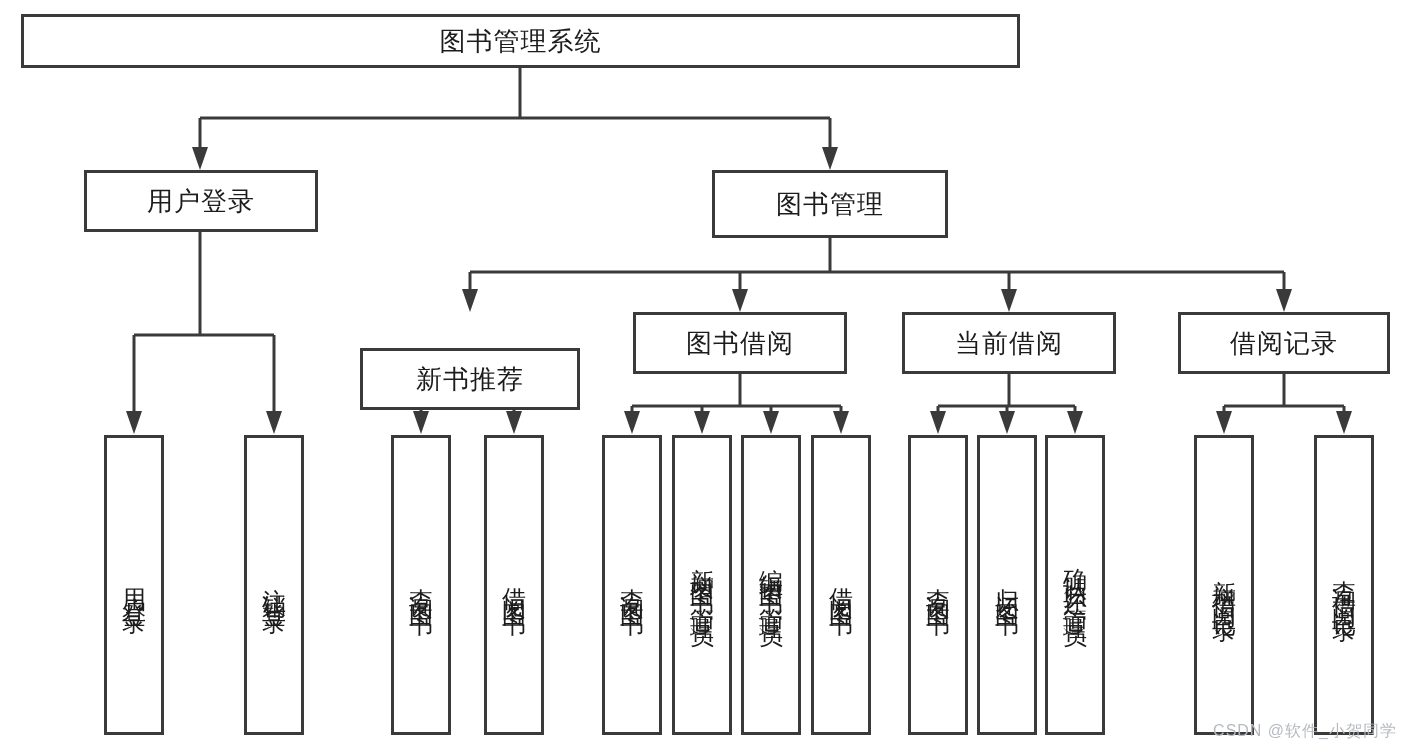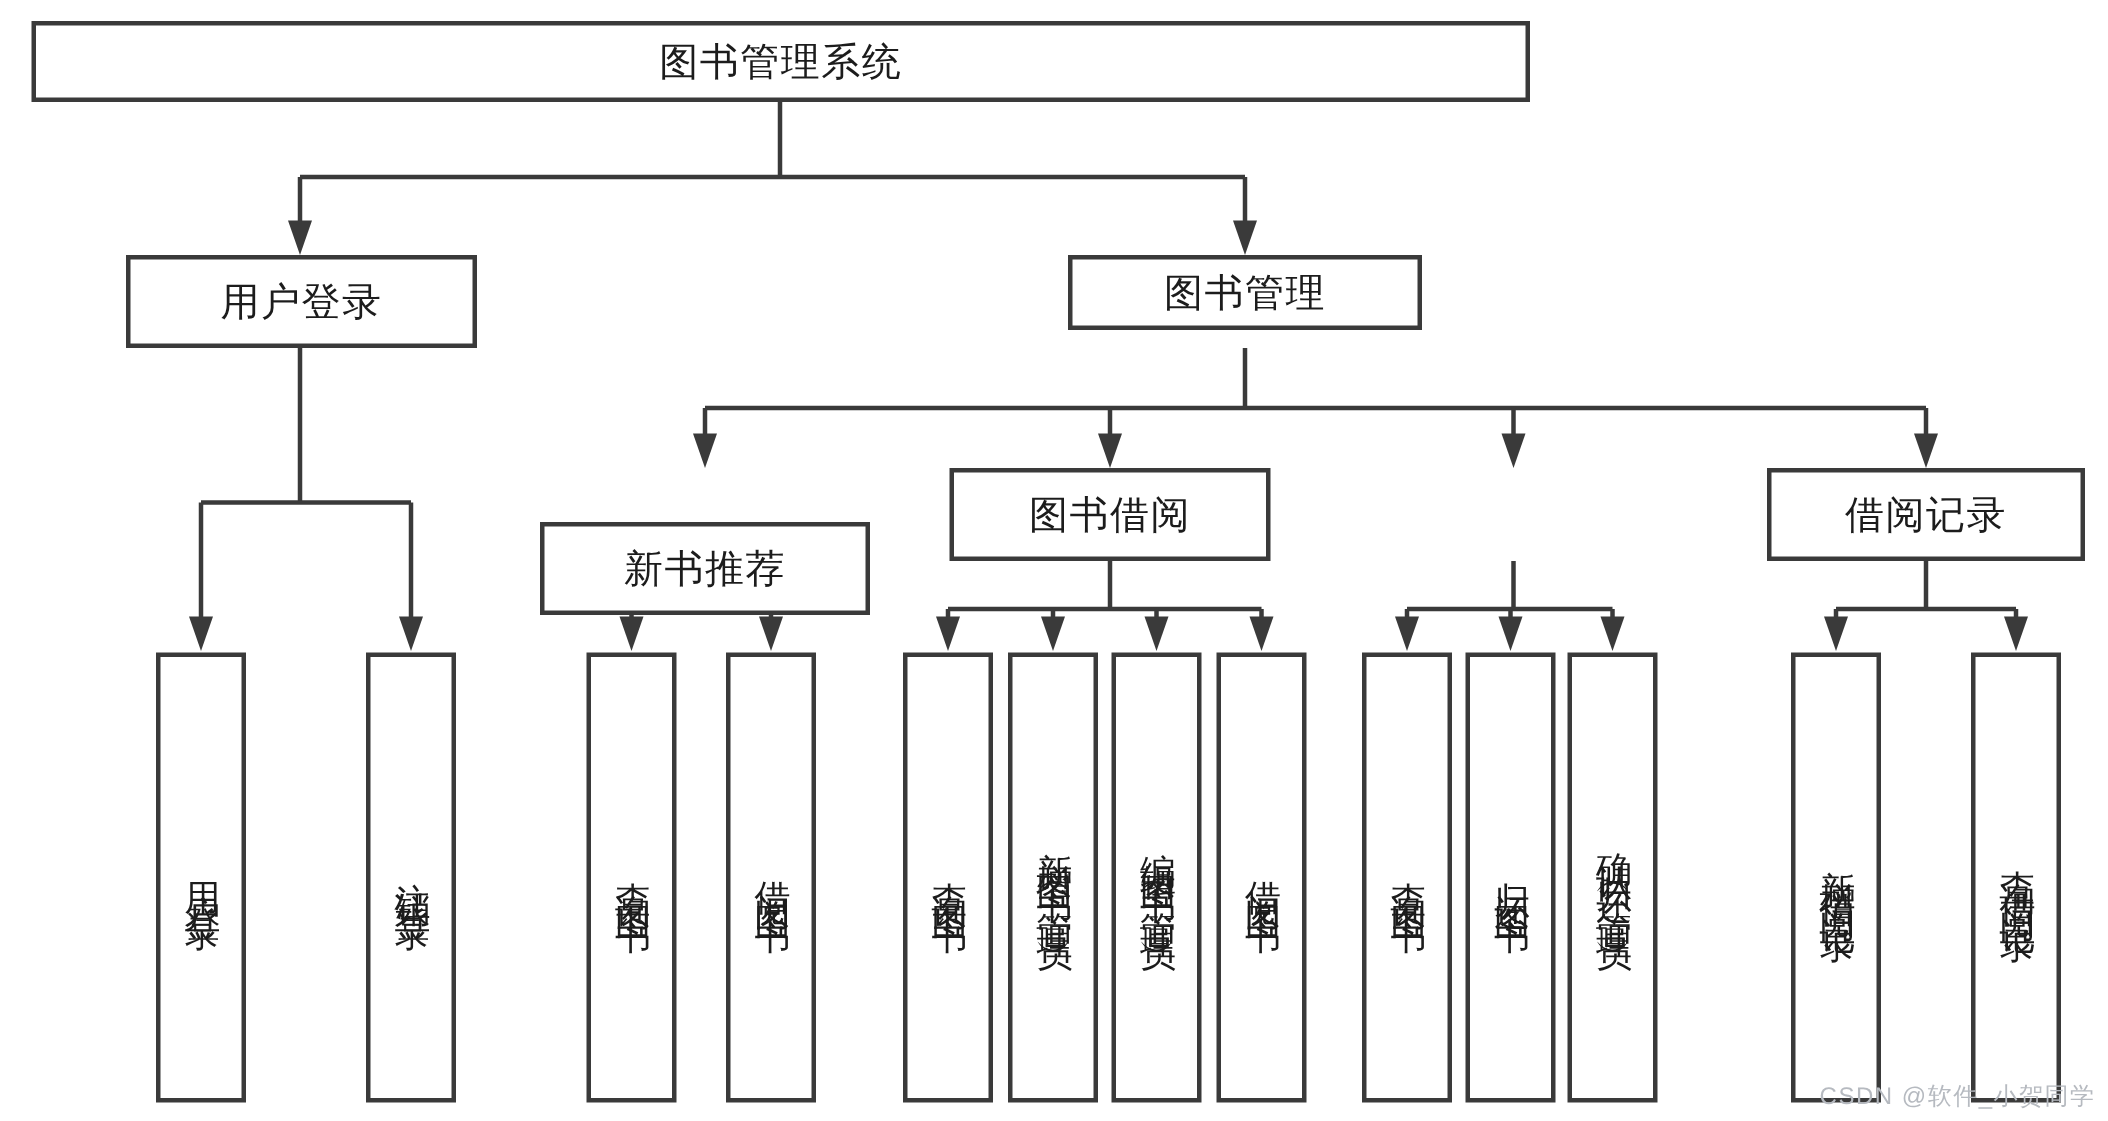--- a/index.html
+++ b/index.html
@@ -25,21 +25,21 @@
     display: flex;
     align-items: center;
     justify-content: center;
     font-size: 26px;
     letter-spacing: 1px;
     color: #1c1c1c;
     white-space: nowrap;
   }
   .root  { left: 21px;  top: 14px;  width: 999px; height: 54px; }
   .l2-a  { left: 84px;  top: 170px; width: 234px; height: 62px; }
-  .l2-b  { left: 712px; top: 170px; width: 236px; height: 50px; }
+  .l2-b  { left: 712px; top: 170px; width: 236px; height: 68px; }
   .l3-a  { left: 360px;  top: 312px; width: 220px; height: 62px; margin-top: 36px; }
   .l3-b  { left: 633px;  top: 312px; width: 214px; height: 62px; }
   .l3-c  { left: 902px;  top: 312px; width: 214px; height: 62px; }
   .l3-d  { left: 1178px; top: 312px; width: 212px; height: 62px; }
   .vbox {
     position: absolute;
     top: 435px;
     width: 60px;
     height: 300px;
     box-sizing: border-box;
@@ -151,20 +151,21 @@
     </g>
   </svg>
 
   <div class="hbox root">图书管理系统</div>
 
   <div class="hbox l2-a">用户登录</div>
   <div class="hbox l2-b">图书管理</div>
 
   <div class="hbox l3-a">新书推荐</div>
   <div class="hbox l3-b">图书借阅</div>
+  <div class="hbox l3-c">当前借阅</div>
   <div class="hbox l3-d">借阅记录</div>
 
   <div class="vbox leaf-a1">用户登录</div>
   <div class="vbox leaf-a2">注销登录</div>
 
   <div class="vbox leaf-b1">查询图书</div>
   <div class="vbox leaf-b2">借阅图书</div>
 
   <div class="vbox leaf-c1">查询图书</div>
   <div class="vbox leaf-c2">新增图书（管理员）</div>

